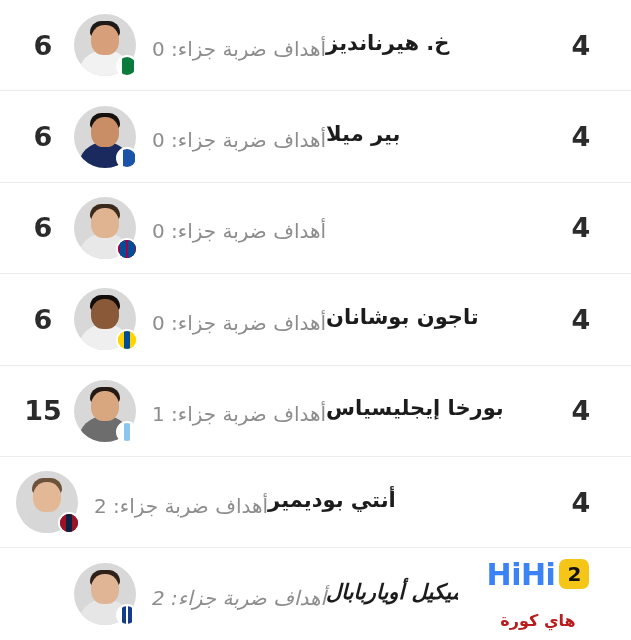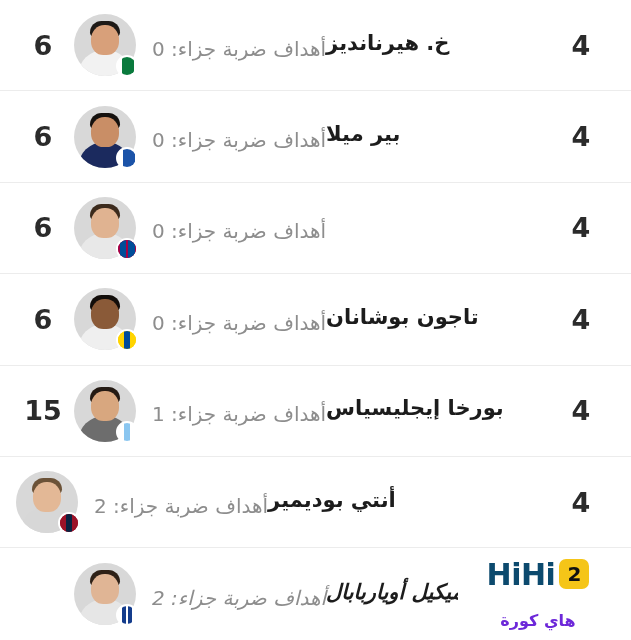--- a/index.html
+++ b/index.html
@@ -167,41 +167,41 @@
   }
   .wm-row {
     display: flex;
     flex-direction: row;
     align-items: center;
     direction: ltr;
   }
   .wm-hihi {
     font-size: 30px;
     font-weight: 700;
-    color: #0c4a6e;
+    color: #3b82f6;
     letter-spacing: -0.5px;
     font-family: "DejaVu Sans", "Liberation Sans", sans-serif;
   }
   .wm-badge {
     width: 30px;
     height: 30px;
     background: #f5c518;
     border-radius: 7px;
     display: flex;
     align-items: center;
     justify-content: center;
     margin-left: 4px;
     color: #111111;
     font-size: 20px;
     font-weight: 700;
   }
   .wm-ar {
     margin-top: 19px;
     font-size: 16px;
-    color: #6d28d9;
+    color: #b91c1c;
     font-weight: 700;
     direction: rtl;
   }
 </style>
 </head>
 <body>
 
 <div class="scorer-list">
 
   <div class="scorer-row">

